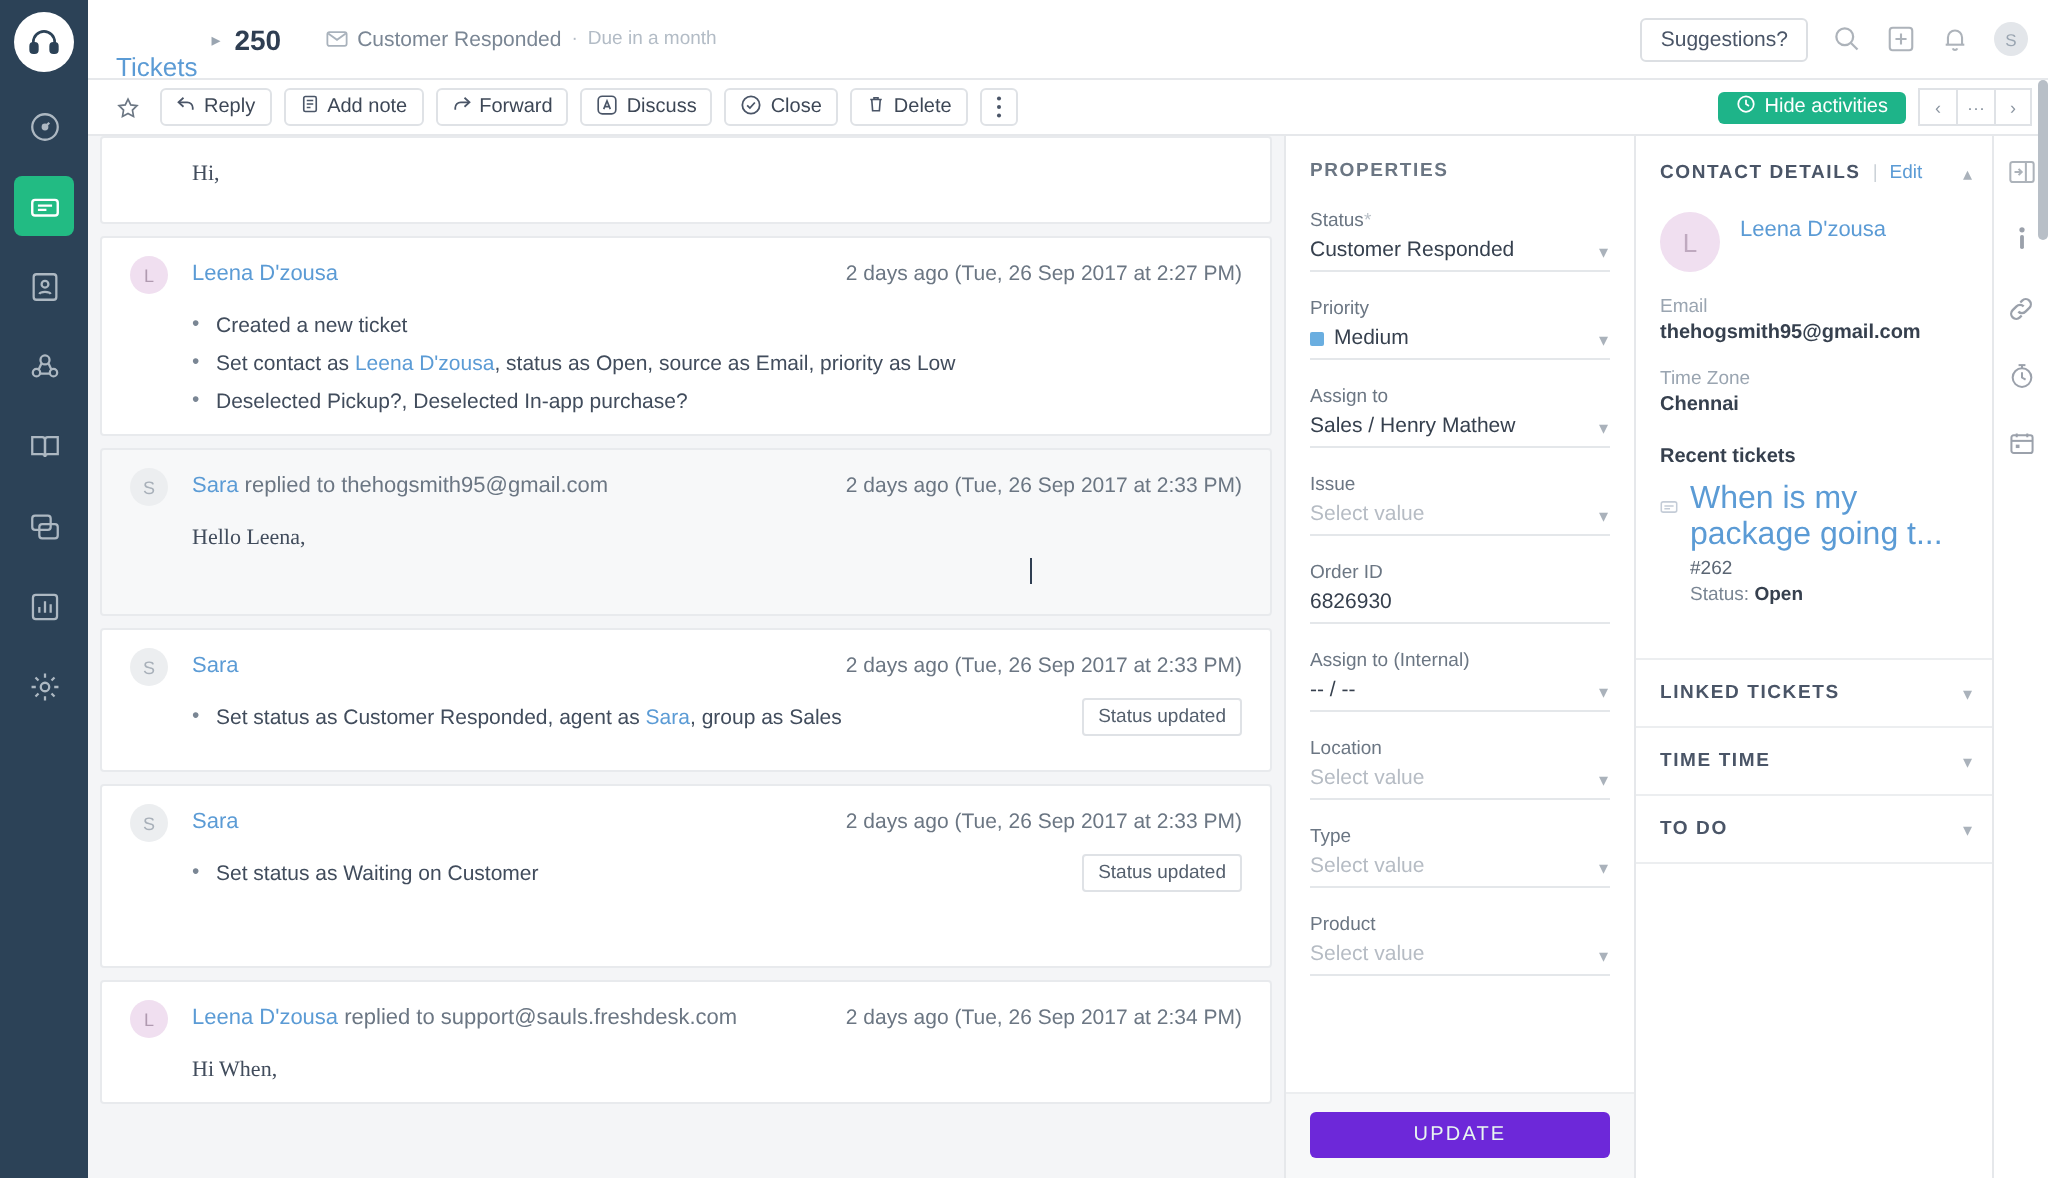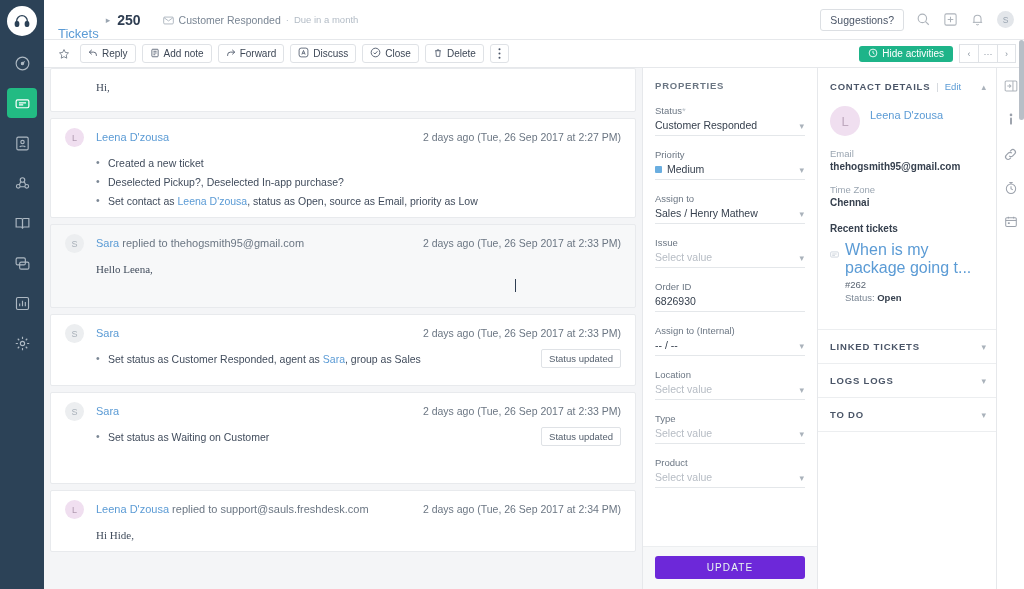--- a/index.html
+++ b/index.html
@@ -432,22 +432,22 @@
           <div class="cHead">
             <div class="av pink">L</div>
             <div class="who">
               <span class="name">Leena D'zousa</span>
             </div>
             <div class="tstamp">2 days ago (Tue, 26 Sep 2017 at 2:27 PM)</div>
           </div>
           <div class="cBody">
             <ul>
               <li><span>Created a new ticket</span></li>
+              <li><span>Set contact as </span><span class="lk">Leena D'zousa</span><span>, status as Open, source as Email, priority as Low</span></li>
               <li><span>Deselected Pickup?, Deselected In-app purchase?</span></li>
-              <li><span>Set contact as </span><span class="lk">Leena D'zousa</span><span>, status as Open, source as Email, priority as Low</span></li>
             </ul>
           </div>
         </div>
 
         <div class="card gray">
           <div class="cHead">
             <div class="av gray">S</div>
             <div class="who">
               <span class="name">Sara</span><span class="muted"> replied to </span><span class="muted">thehogsmith95@gmail.com</span>
             </div>
@@ -493,21 +493,21 @@
 
         <div class="card">
           <div class="cHead">
             <div class="av pink">L</div>
             <div class="who">
               <span class="name">Leena D'zousa</span><span class="muted"> replied to </span><span class="muted">support@sauls.freshdesk.com</span>
             </div>
             <div class="tstamp">2 days ago (Tue, 26 Sep 2017 at 2:34 PM)</div>
           </div>
           <div class="cBody">
-            <p>Hi Hide,</p>
+            <p>Hi When,</p>
           </div>
         </div>
 
       </div>
 
       <div class="props">
         <div class="propsScroll">
           <div class="secTitle">PROPERTIES</div>
 
           <div class="fld">
@@ -603,21 +603,21 @@
             <div class="num">#262</div>
             <div class="st"><span>Status:</span> <b>Open</b></div>
           </div>
         </div>
         <div style="height:26px;"></div>
         <div class="accord">
           <span class="t">LINKED TICKETS</span>
           <span class="cv">▾</span>
         </div>
         <div class="accord">
-          <span class="t">LOGS LOGS</span>
+          <span class="t">TIME TIME</span>
           <span class="cv">▾</span>
         </div>
         <div class="accord">
           <span class="t">TO DO</span>
           <span class="cv">▾</span>
         </div>
         <div class="cdFill"></div>
       </div>
 
       <div class="railR">

